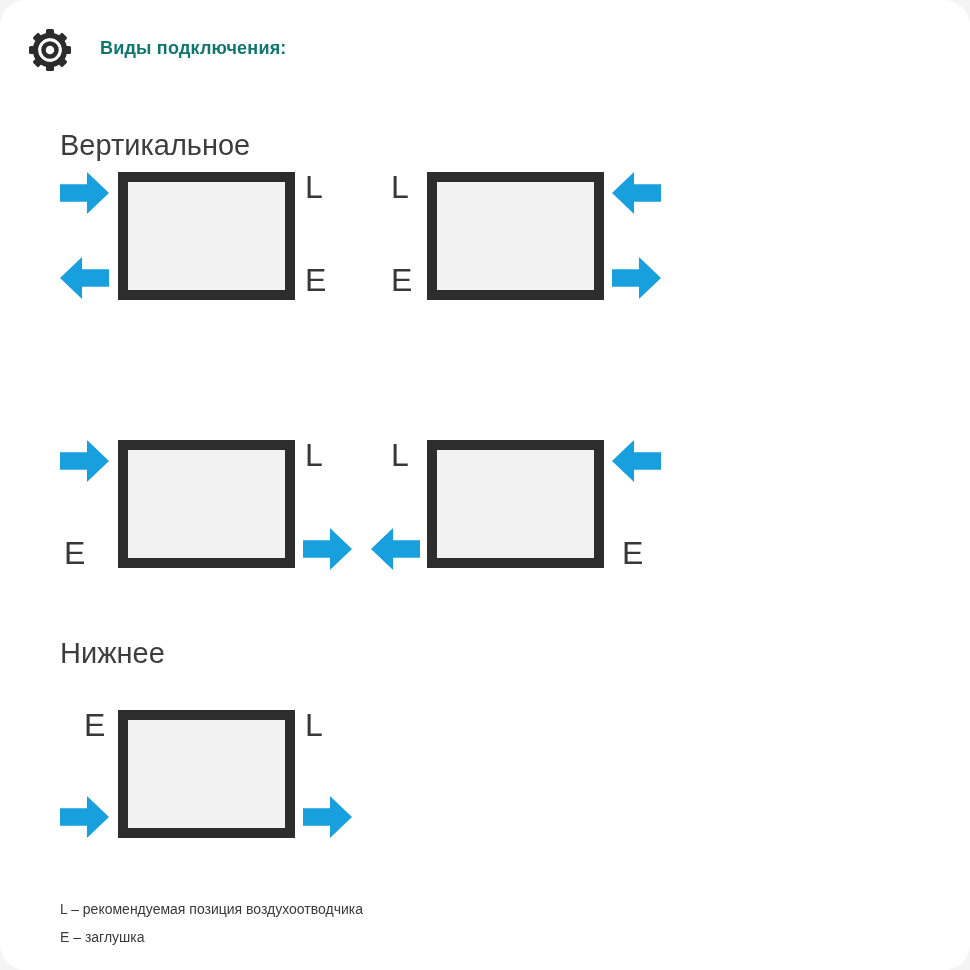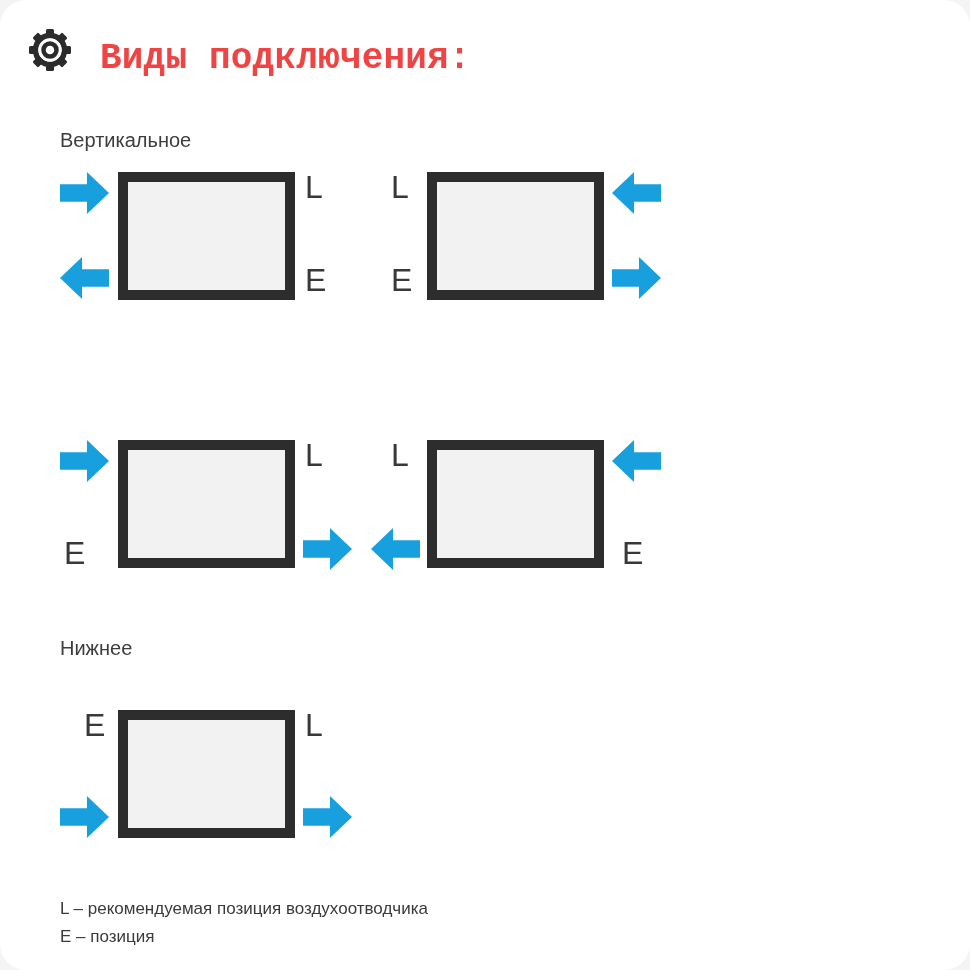--- a/index.html
+++ b/index.html
@@ -15,27 +15,27 @@
     background:#ffffff;
     border-radius:26px;
     overflow:hidden;
   }
   .layer { position:absolute; inset:0; }
 
   
   .gear { position:absolute; left:28px; top:28px; width:44px; height:44px; }
   .page-title {
     position:absolute; left:100px; top:38px;
-    font-size:36px; font-weight:700; color:#ef4444; letter-spacing:0.2px;font-family:Liberation Mono, monospace;
+    font-size:18px; font-weight:700; color:#0f766e; letter-spacing:0.2px;
   }
 
   
   .section-title {
     position:absolute; left:60px;
-    font-size:20px; font-weight:400; color:#3d3d3d;
+    font-size:29px; font-weight:400; color:#3d3d3d;
   }
 
   
   .box {
     position:absolute; width:177px; height:128px;
     box-sizing:border-box;
     background:var(--box_fill, #f2f2f2);
     border:10px solid var(--box_border, #2d2d2d);
   }
 
@@ -49,21 +49,21 @@
 
   
   .port {
     position:absolute;
     font-size:32px; line-height:34px; color:#383838; font-weight:400;
   }
 
   
   .legend {
     position:absolute; left:60px; top:895px;
-    font-size:17px; line-height:28px; color:#3a3a3a;
+    font-size:14px; line-height:28px; color:#3a3a3a;
   }
 </style>
 </head>
 <body>
 
 <div id="card">
 
   <div class="layer">
     <svg class="gear" viewBox="0 0 44 44">
       <g fill="#2b2b2b">
@@ -119,16 +119,16 @@
 
     <div class="port" style="left:84px; top:708px">E</div>
     <div class="box" style="left:118px; top:710px"></div>
     <div class="port" style="left:305px; top:708px">L</div>
     <div class="arrow" style="left:60px; top:796px"></div>
     <div class="arrow" style="left:303px; top:796px"></div>
   </div>
 
   <div class="legend">
     <div>L – рекомендуемая позиция воздухоотводчика</div>
-    <div>E – позиция</div>
+    <div>E – заглушка</div>
   </div>
 
 </div>
 
 </body></html>

